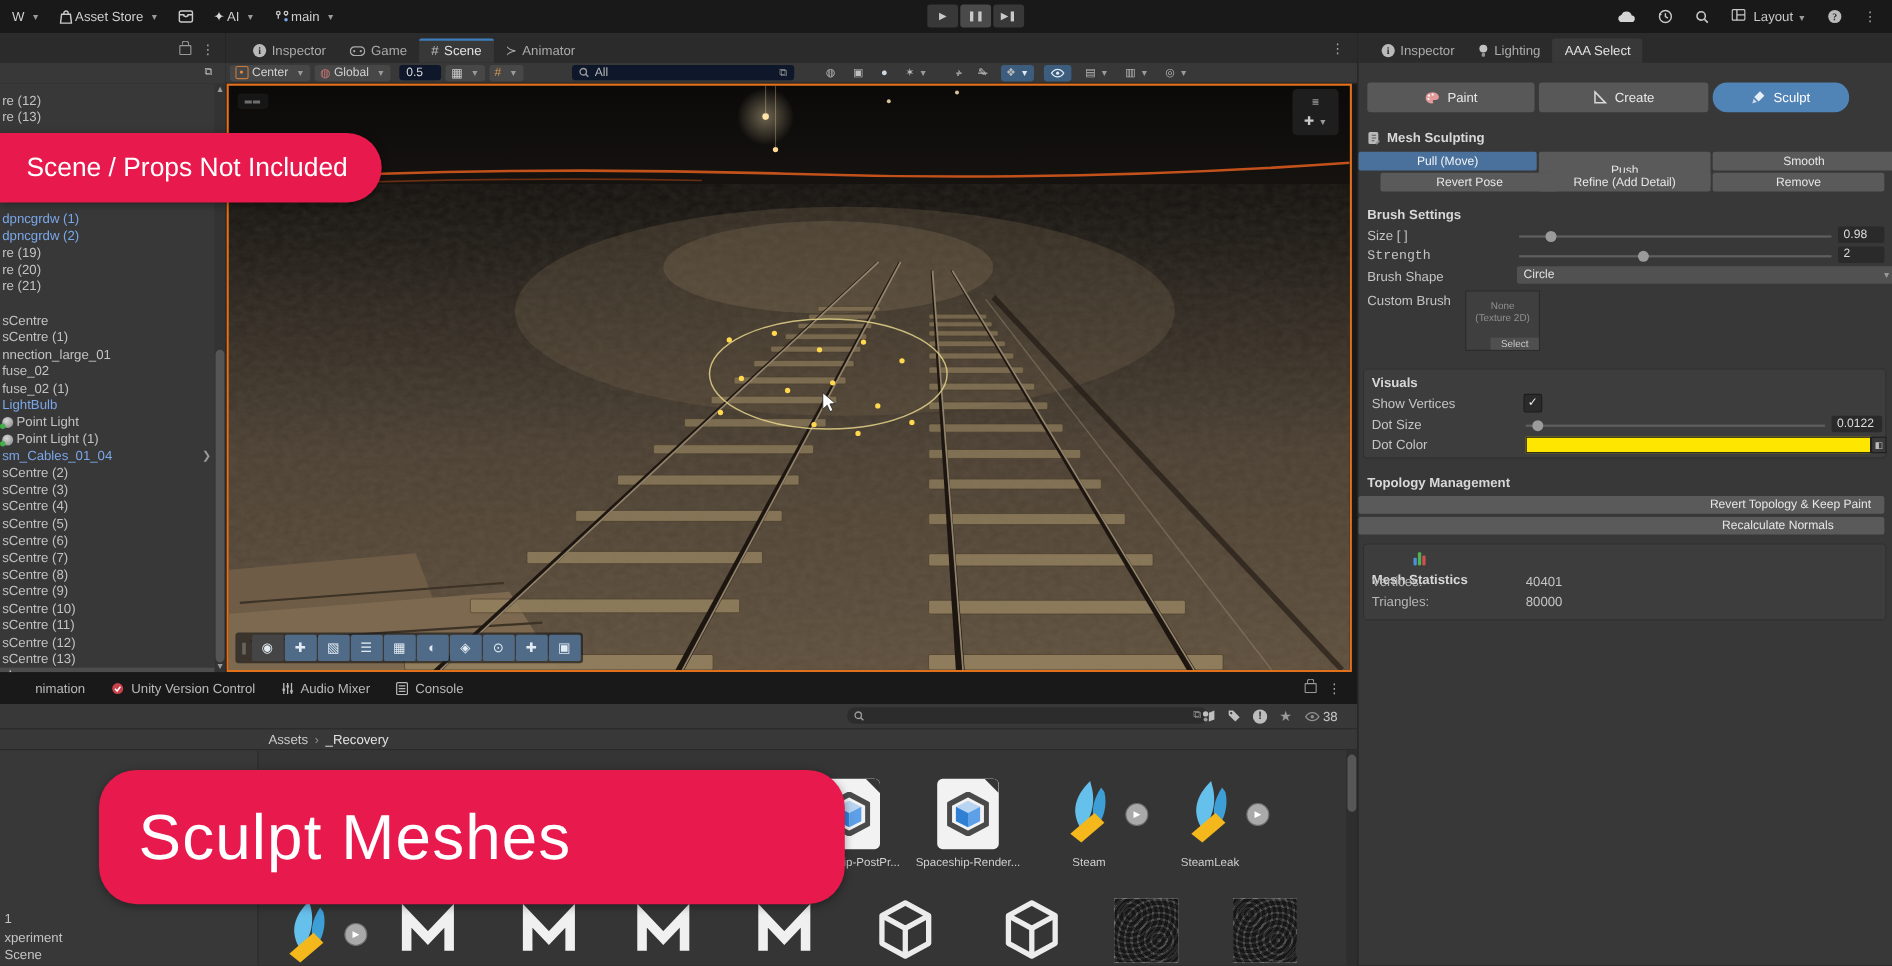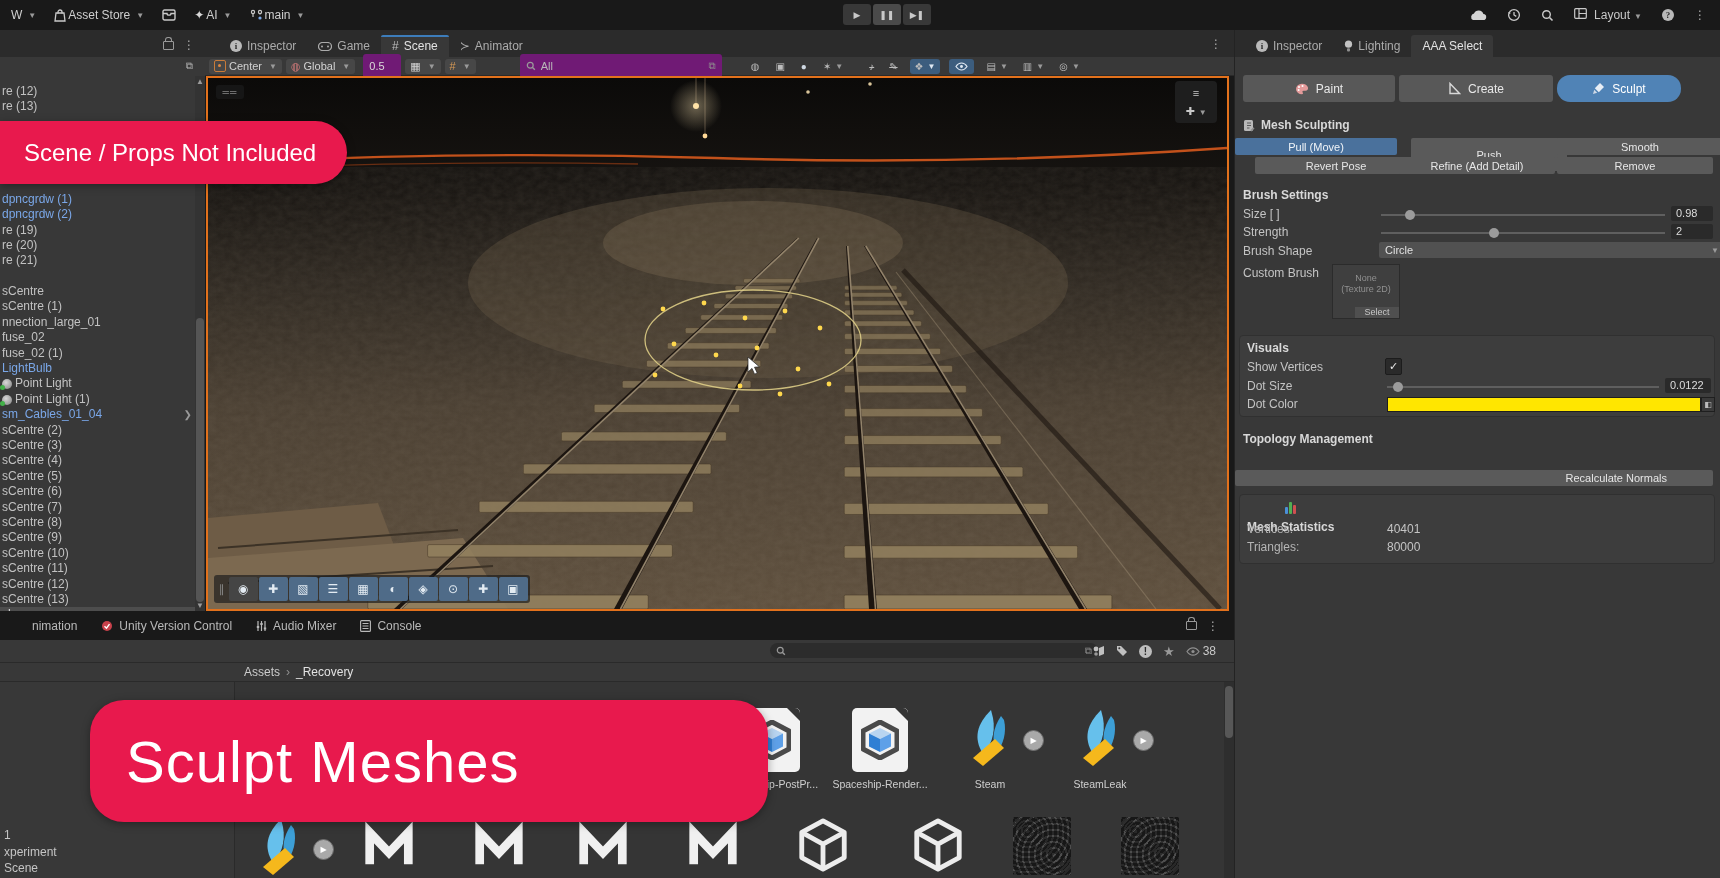--- a/index.html
+++ b/index.html
@@ -43,21 +43,21 @@
   .plight{width:10px;height:10px;border-radius:50%;background:radial-gradient(circle at 40% 35%,#d8d8d8,#7f7f7f);position:relative;flex:0 0 auto;}
   .plight::after{content:"";position:absolute;left:-2px;bottom:-1px;width:5px;height:5px;border-radius:50%;background:#43b049;}
   #hier-scroll{position:absolute;right:0;top:0;width:10px;height:536px;background:#333333;}
   #hier-scroll .thumb{position:absolute;left:1px;width:8px;top:242px;height:284px;background:#555;border-radius:4px;}
   #hier-scroll .sar{position:absolute;left:0;width:10px;height:12px;color:#9a9a9a;font-size:8px;text-align:center;line-height:12px;}
 
   
   #scene-strip{left:205px;top:30px;width:1029px;height:27px;}
   #scene-toolbar{left:205px;top:57px;width:1029px;height:19px;background:#383838;border-bottom:1px solid #292929;display:flex;align-items:center;gap:4px;padding-left:4px;box-sizing:border-box;font-size:11px;color:#d2d2d2;}
   .tbgrp{display:flex;align-items:center;background:#474747;border-radius:3px;height:15px;padding:0 5px;gap:3px;}
-  .tbfield{background:#701a75;border-radius:3px;height:24px;padding:0 6px;color:#dadada;display:flex;align-items:center;text-align:right;}
+  .tbfield{background:#0f172a;border-radius:3px;height:14px;padding:0 6px;color:#dadada;display:flex;align-items:center;text-align:right;}
   .tbico{color:#bdbdbd;font-size:10px;padding:0 3px;display:inline-flex;align-items:center;}
   .tbico.blue{background:#3c5d7e;border-radius:3px;height:15px;}
   .pivot-ic{width:10px;height:10px;border:1px solid #c87b3a;border-radius:2px;position:relative;}
   .pivot-ic::after{content:"";position:absolute;left:3px;top:3px;width:3px;height:3px;background:#e0883f;border-radius:50%;}
   #viewport{left:206px;top:76px;width:1023px;height:535px;border:2px solid #e2711c;box-sizing:border-box;background:#141110;}
   #vp-handle{position:absolute;left:8px;top:7px;width:28px;height:14px;background:rgba(25,25,25,.85);border-radius:3px;color:#bbb;font-size:9px;display:flex;align-items:center;justify-content:center;letter-spacing:1px;}
   #vp-topright{position:absolute;right:10px;top:3px;width:42px;background:#1e1e1e;border-radius:4px;color:#c9c9c9;text-align:center;padding:3px 0;}
   #vp-topright .row{height:18px;line-height:18px;font-size:11px;}
   #vp-toolbar{position:absolute;left:6px;bottom:6px;display:flex;align-items:center;gap:1px;background:rgba(30,30,30,.7);padding:2px;border-radius:3px;}
   #vp-toolbar .grip{color:#8b8b8b;font-size:11px;padding:0 3px;}
@@ -788,33 +788,33 @@
     <span class="ic">
         <svg width="12" height="13" viewBox="0 0 12 13">
           <rect x="1" y="1" width="9" height="11" rx="1.5" fill="#b9b9b9"></rect>
           <path d="M4 4h4M4 6.5h4M4 9h2.5" stroke="#5a5a5a" stroke-width="1"></path>
           <path d="M8.5 12.5L11.5 9.5l-1.2-1.2-3 3z" fill="#8f8f8f"></path>
         </svg>
       </span>
     <span>Mesh Sculpting</span>
   </div>
   <div class="rbtn blue" style="left:0px;top:108px;width:162px;height:17px;">Pull (Move)</div>
-  <div class="rbtn" style="left:176px;top:108px;width:156px;height:33px;">Push</div>
+  <div class="rbtn" style="left:164px;top:108px;width:156px;height:33px;">Push</div>
   <div class="rbtn" style="left:322px;top:108px;width:166px;height:17px;">Smooth</div>
   <div class="rbtn" style="left:0px;top:127px;width:162px;height:17px;margin-left:20px;">Revert Pose</div>
   <div class="rbtn" style="left:164px;top:127px;width:156px;height:17px;">Refine (Add Detail)</div>
   <div class="rbtn" style="left:322px;top:127px;width:156px;height:17px;">Remove</div>
 
   <div class="rp-head" style="left:8px;top:158px;">Brush Settings</div>
   <div class="rp-lbl" style="left:8px;top:177px;">Size [ ]</div>
   <div class="slider" style="left:146px;top:184px;width:284px;">
       <span class="knob" style="left:24px;"></span>
     </div>
   <div class="valbox" style="left:436px;top:176px;">0.98</div>
-  <div class="rp-lbl" style="left:8px;top:195px;">Strength</div>
+  <div class="rp-lbl" style="left:8px;top:195px;font-family:Liberation Mono, monospace;">Strength</div>
   <div class="slider" style="left:146px;top:202px;width:284px;">
       <span class="knob" style="left:108px;"></span>
     </div>
   <div class="valbox" style="left:436px;top:194px;">2</div>
   <div class="rp-lbl" style="left:8px;top:214px;">Brush Shape</div>
   <div class="dropdown" style="left:144px;top:212px;width:334px;">
       <span>Circle</span>
       <span class="dd">▼</span>
     </div>
   <div class="rp-lbl" style="left:8px;top:236px;">Custom Brush</div>
@@ -830,20 +830,21 @@
   <div class="rp-lbl" style="left:12px;top:349px;">Dot Size</div>
   <div class="slider" style="left:152px;top:356px;width:272px;">
       <span class="knob" style="left:6px;"></span>
     </div>
   <div class="valbox" style="left:430px;top:348px;width:46px;">0.0122</div>
   <div class="rp-lbl" style="left:12px;top:367px;">Dot Color</div>
   <div style="position:absolute;left:152px;top:367px;width:312px;height:13px;background:#ffe600;border:1px solid #1f1f1f;"></div>
   <div style="position:absolute;left:466px;top:367px;width:12px;height:13px;background:#3a3a3a;border:1px solid #1f1f1f;color:#bbb;font-size:8px;text-align:center;line-height:13px;">◧</div>
 
   <div class="rp-head" style="left:8px;top:402px;">Topology Management</div>
+  <div class="rbtn" style="left:0px;top:421px;width:478px;height:16px;justify-content:flex-end;padding-right:12px;box-sizing:border-box;">Revert Topology &amp; Keep Paint</div>
   <div class="rbtn" style="left:0px;top:440px;width:478px;height:16px;justify-content:flex-end;padding-right:46px;box-sizing:border-box;">Recalculate Normals</div>
 
   <div class="secbox" style="left:4px;top:464px;width:474px;height:68px;"></div>
   <div class="rp-head" style="left:12px;top:472px;flex-direction:column;">
     <span class="statbars">
         <i style="height:7px;background:#4a90d9;"></i>
         <i style="height:12px;background:#50b054;"></i>
         <i style="height:9px;background:#d05050;"></i>
       </span>
     <span>Mesh Statistics</span>

